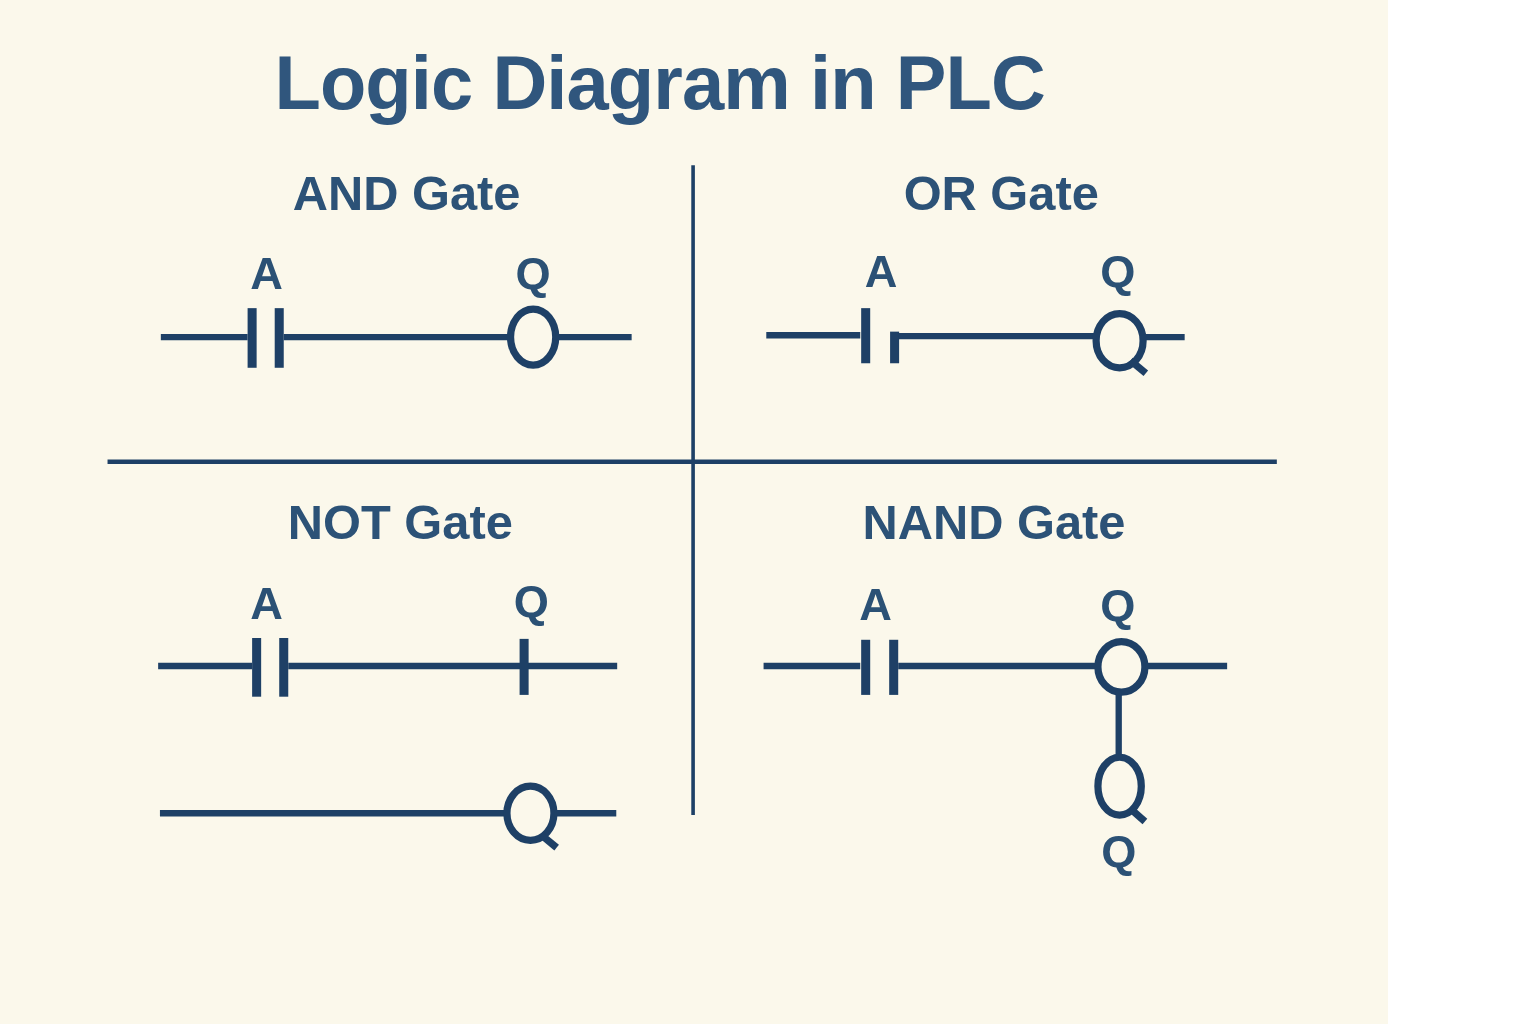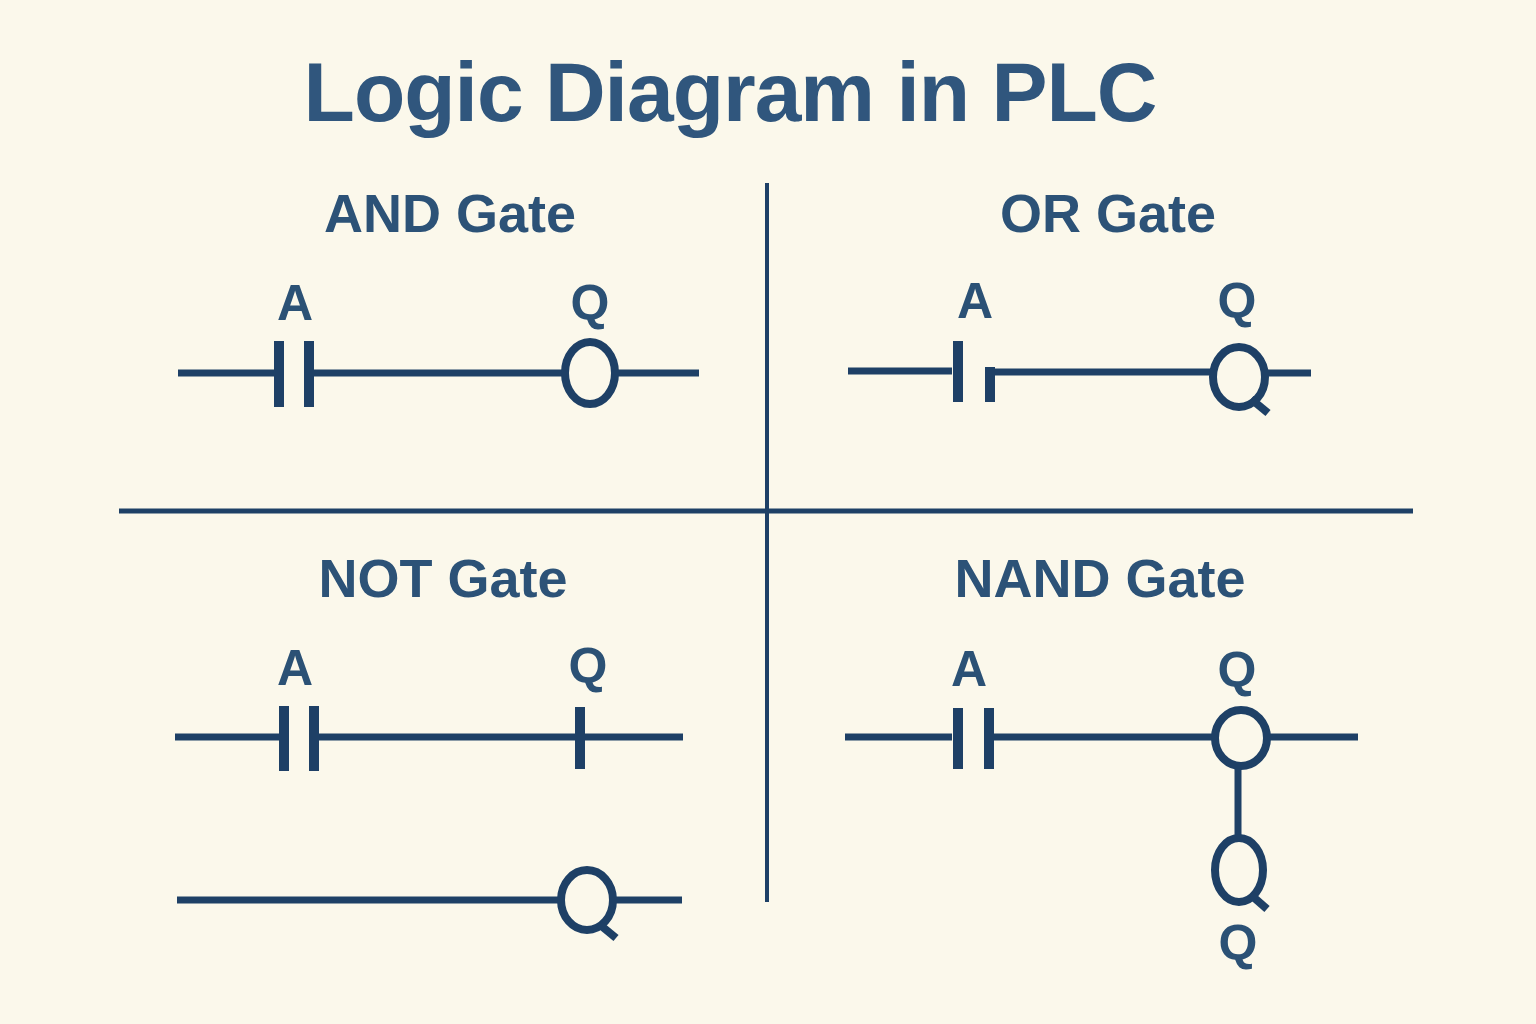--- a/index.html
+++ b/index.html
@@ -1,18 +1,18 @@
 <!DOCTYPE html>
 <html style="--background: #FBF8EB; --ink: #1E4066; --title-color: #30567D; --heading-color: #2C5277; --label-color: #2B5175;"><head>
 <meta charset="utf-8">
 <style>
   html, body { margin: 0; padding: 0; }
   .canvas {
     position: relative;
-    width: 1536px;
+    width: 1388px;
     height: 1024px;
     background: var(--background, #FBF8EB);
     overflow: hidden;
     font-family: "Liberation Sans", "DejaVu Sans", sans-serif;
     text-decoration: underline;
   }
   svg.diagram { position: absolute; inset: 0; display: block; }
 
   .wire   { stroke: var(--ink, #1E4066); stroke-width: 7; stroke-linecap: butt; }
   .bar    { stroke: var(--ink, #1E4066); stroke-width: 10; stroke-linecap: butt; }

